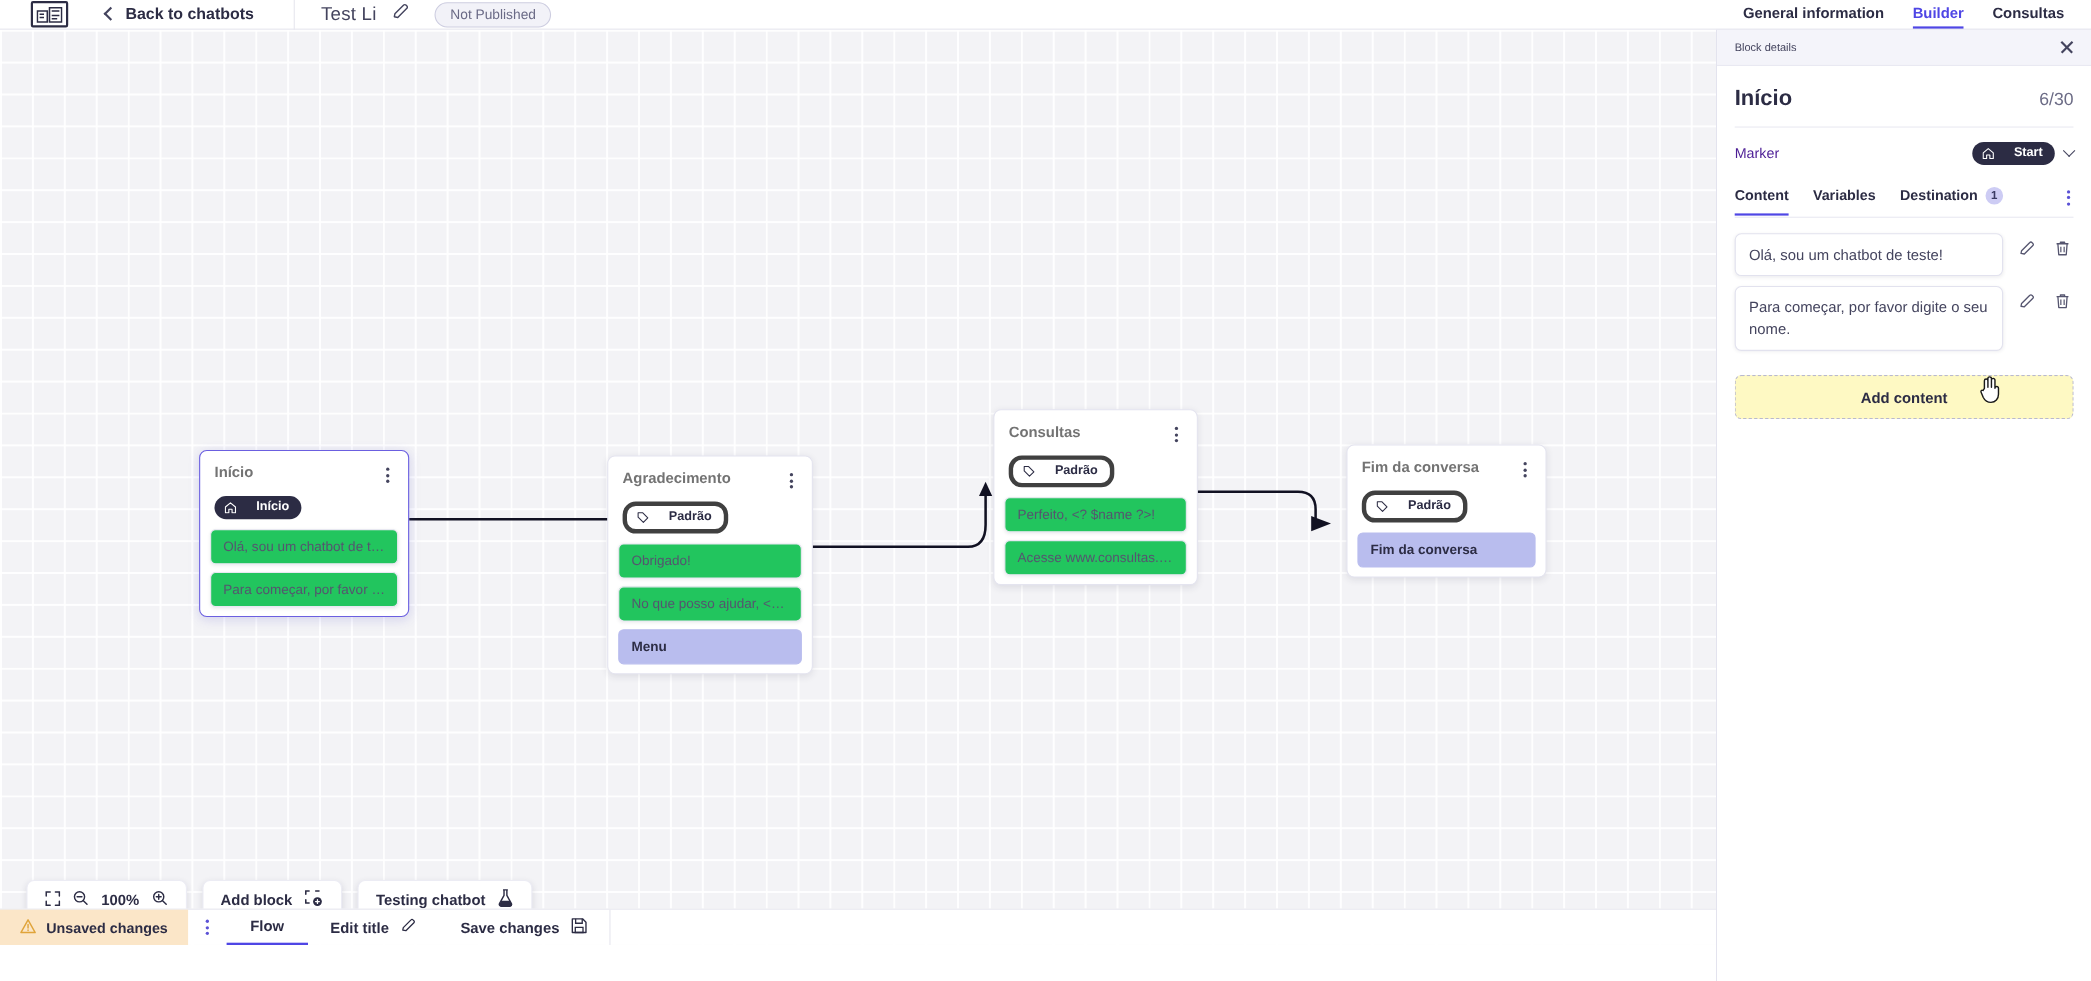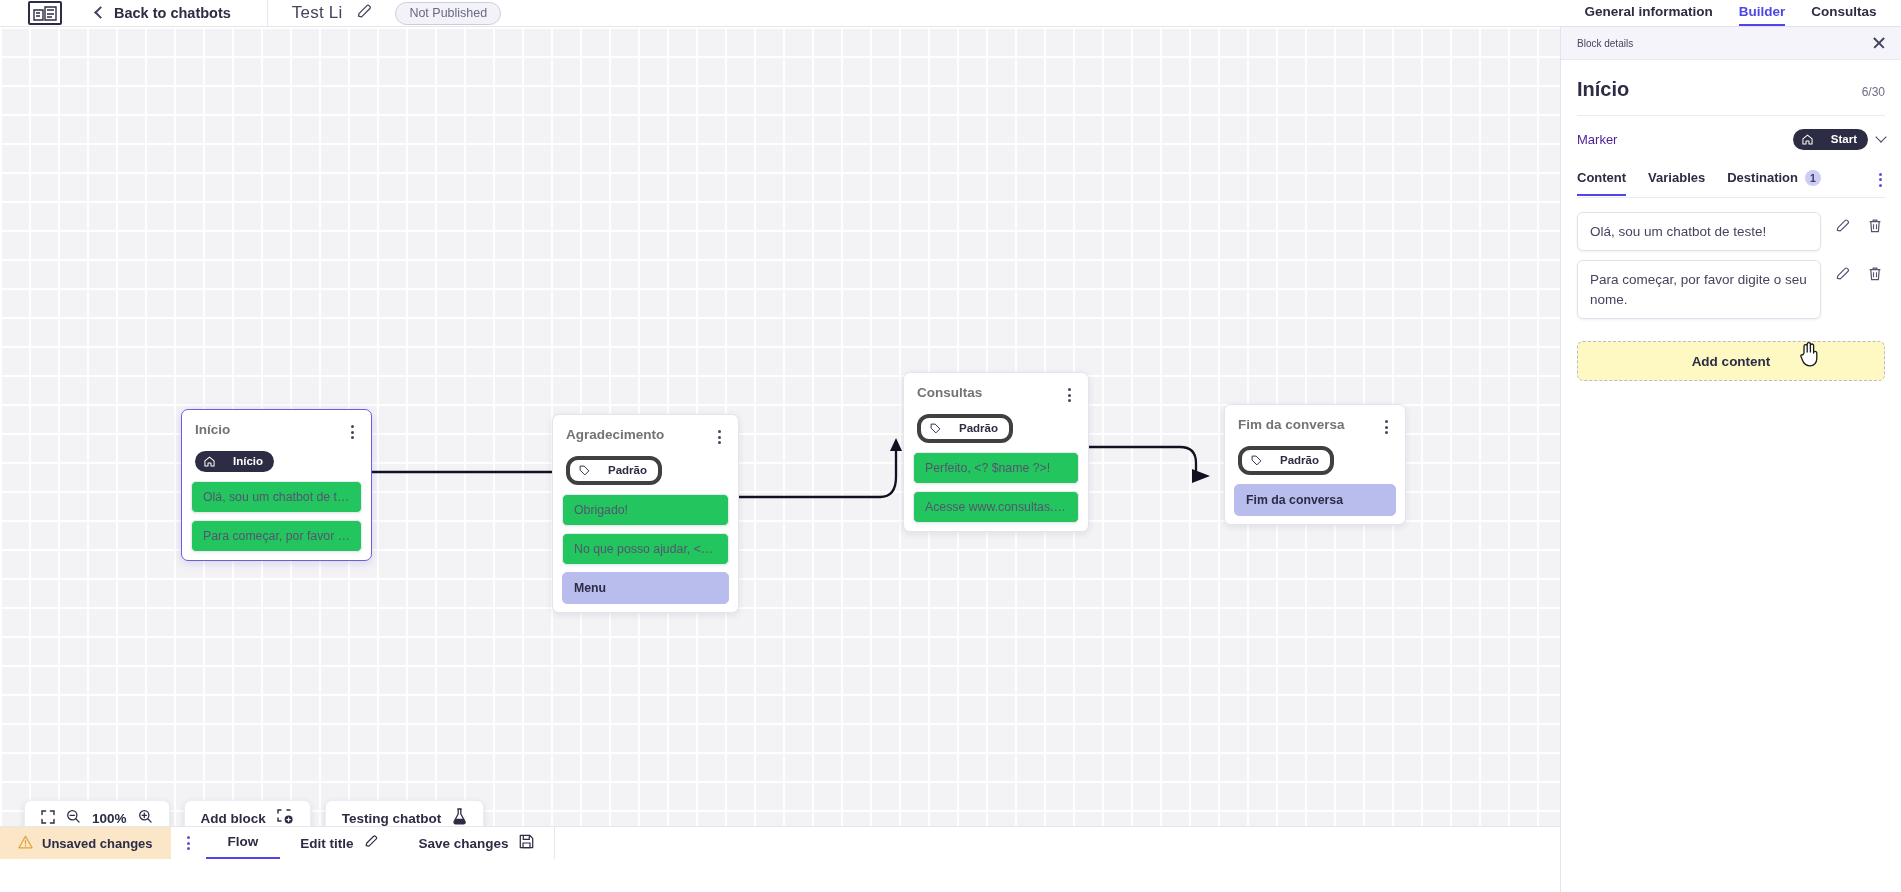--- a/index.html
+++ b/index.html
@@ -173,21 +173,21 @@
   .closex:before { transform: rotate(45deg); }
   .closex:after  { transform: rotate(-45deg); }
 
   .panel-body { padding: 0 16px; background:#fff; height: 832px; }
   .titlerow {
     display:flex; align-items:baseline; justify-content:space-between;
     padding: 18px 0 14px;
     border-bottom:1px solid #eaeaf2;
   }
   .titlerow h1 { font-size: 20px; font-weight:700; color:#2c2c44; }
-  .counter { font-size:12px; color:#6c6c86; }
+  .counter { font-size:16px; color:#6c6c86; }
   .markerrow {
     display:flex; align-items:center; justify-content:space-between;
     padding: 13px 0 13px;
   }
   .markerlabel { font-size:13px; color:#4c1d95; }
   .markerctl { display:flex; align-items:center; gap:9px; cursor:pointer; }
   .chev-down {
     width:8px; height:8px; border-right:1.8px solid #44445e;
     border-bottom:1.8px solid #44445e; transform: rotate(45deg); margin-top:-4px;
   }

